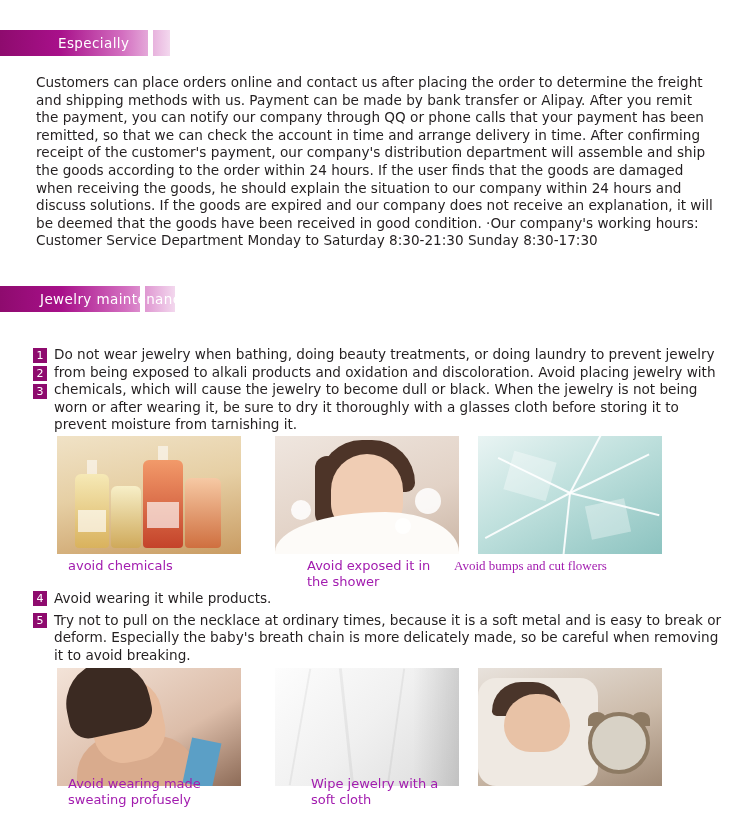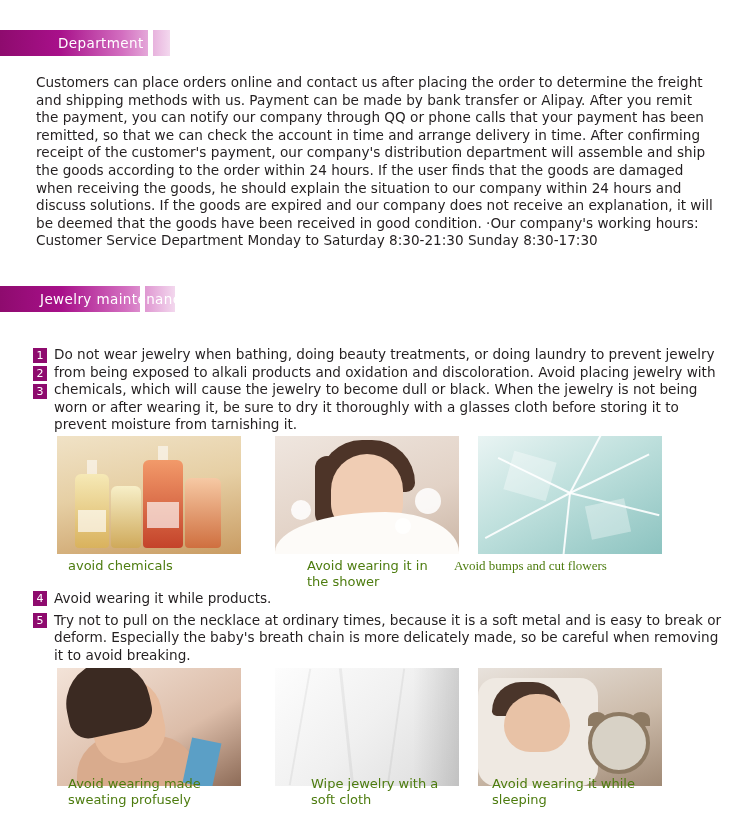--- a/index.html
+++ b/index.html
@@ -127,21 +127,21 @@
   .thumb {
     position: absolute;
     width: 184px;
     height: 118px;
     overflow: hidden;
   }
   .caption {
     position: absolute;
     font-size: 13px;
     line-height: 15.5px;
-    color: #4d7c0f;
+    color: #a21caf;
   }
 
   
   #thumb-chemicals   { left: 57px;  top: 0; }
   #thumb-shower      { left: 275px; top: 0; }
   #thumb-bumps       { left: 478px; top: 0; }
   #thumb-sweating    { left: 57px;  top: 0; }
   #thumb-cloth       { left: 275px; top: 0; }
   #thumb-sleeping    { left: 478px; top: 0; }
 
@@ -215,21 +215,21 @@
   .a6 .br { right: 12px; bottom: 60px; }
 </style>
 </head>
 <body>
 
 <div class="page">
 
   <div class="bar" id="precautions-bar">
     <div class="bar-grad"></div>
     <div class="bar-tick"></div>
-    <span class="bar-label">Department</span>
+    <span class="bar-label">Especially</span>
   </div>
 
   <div class="para" id="intro-paragraph">Customers can place orders online and contact us after placing the order to determine the freight and shipping methods with us. Payment can be made by bank transfer or Alipay. After you remit the payment, you can notify our company through QQ or phone calls that your payment has been remitted, so that we can check the account in time and arrange delivery in time. After confirming receipt of the customer's payment, our company's distribution department will assemble and ship the goods according to the order within 24 hours. If the user finds that the goods are damaged when receiving the goods, he should explain the situation to our company within 24 hours and discuss solutions. If the goods are expired and our company does not receive an explanation, it will be deemed that the goods have been received in good condition. ·Our company's working hours: Customer Service Department Monday to Saturday 8:30-21:30 Sunday 8:30-17:30</div>
 
   <div class="bar" id="jewelry-bar">
     <div class="bar-grad"></div>
     <div class="bar-tick"></div>
     <span class="bar-label">Jewelry maintenance</span>
   </div>
 
@@ -261,21 +261,21 @@
       <div class="art a2">
         <div class="hair"></div>
         <div class="hair2"></div>
         <div class="face"></div>
         <div class="foam"></div>
         <div class="bub u1"></div>
           <div class="bub u2"></div>
           <div class="bub u3"></div>
       </div>
     </div>
-    <div class="caption" id="cap-shower" style="white-space:pre-line;">Avoid wearing it in
+    <div class="caption" id="cap-shower" style="white-space:pre-line;">Avoid exposed it in
 the shower</div>
 
     <div class="thumb" id="thumb-bumps">
       <div class="art a3">
         <div class="crk" style="left:92px; top:56px; width:92px; height:2px; transform:rotate(14deg);"></div>
         <div class="crk" style="left:92px; top:56px; width:88px; height:2px; transform:rotate(-26deg);"></div>
         <div class="crk" style="left:92px; top:56px; width:96px; height:2px; transform:rotate(-62deg);"></div>
         <div class="crk" style="left:92px; top:56px; width:96px; height:2px; transform:rotate(152deg);"></div>
         <div class="crk" style="left:92px; top:56px; width:80px; height:2px; transform:rotate(-154deg);"></div>
         <div class="crk" style="left:92px; top:56px; width:70px; height:2px; transform:rotate(96deg);"></div>
@@ -324,17 +324,15 @@
     <div class="thumb" id="thumb-sleeping">
       <div class="art a6">
         <div class="pillow"></div>
         <div class="hair"></div>
         <div class="face"></div>
         <div class="bell bl"></div>
         <div class="bell br"></div>
         <div class="clock"></div>
       </div>
     </div>
-    <div class="caption" id="cap-sleeping" style="white-space:pre-line;">Avoid wearing it while
-sleeping</div>
   </div>
 
 </div>
 
 </body></html>

